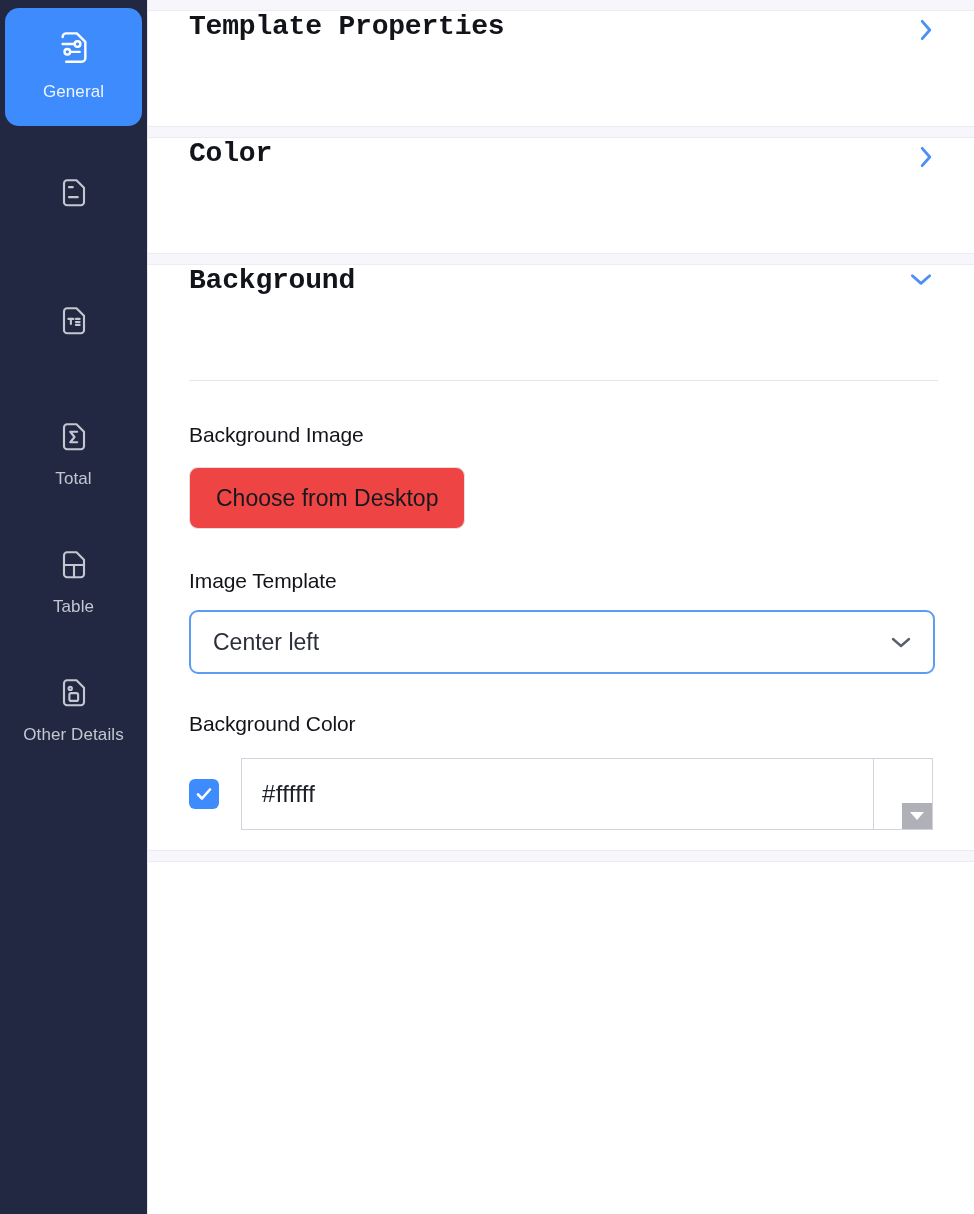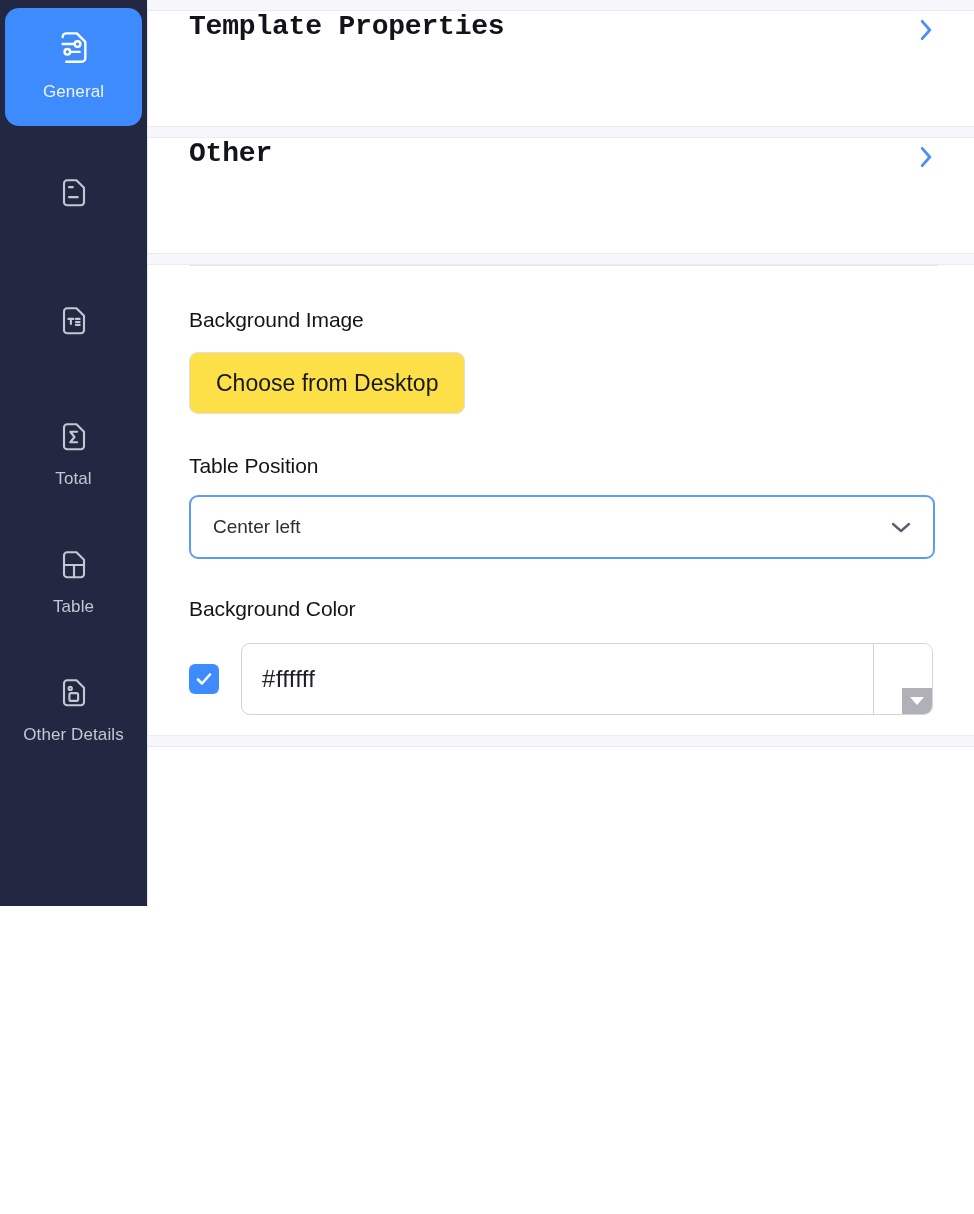--- a/index.html
+++ b/index.html
@@ -18,21 +18,21 @@
     width: 974px;
     height: 1214px;
     display: flex;
     background: #ffffff;
   }
 
   
   .sidebar {
     width: 148px;
     min-width: 148px;
-    height: 906px;
+    height: 1214px;
     background: #222842;
     box-sizing: border-box;
     padding-top: 8px;
     border-right: 1px solid #e6e6ee;
     display: flex;
     flex-direction: column;
     align-items: center;
   }
   .nav-item {
     width: 137px;
@@ -129,21 +129,21 @@
     font-size: 21px;
     font-weight: normal;
     color: #12141a;
     letter-spacing: -0.1px;
   }
 
   .btn-light {
     margin-top: 20px;
     height: 62px;
     padding: 0 26px;
-    background: #fde047;
+    background: #ef4444;
     border: 1px solid #dedee3;
     border-radius: 9px;
     font-size: 23px;
     color: #16181d;
     font-family: "Liberation Sans", sans-serif;
     cursor: pointer;
     display: inline-flex;
     align-items: center;
   }
 
@@ -154,21 +154,21 @@
     height: 64px;
     border: 2px solid #5c9cf5;
     border-radius: 9px;
     background: #ffffff;
     box-sizing: border-box;
     display: flex;
     align-items: center;
     cursor: pointer;
   }
   .select-value {
-    font-size: 19px;
+    font-size: 23px;
     color: #2b2f3a;
     padding-left: 22px;
   }
   .select-arrow {
     position: absolute;
     right: 20px;
     top: 50%;
     transform: translateY(-50%);
     line-height: 0;
   }
@@ -189,21 +189,21 @@
     justify-content: center;
     cursor: pointer;
     flex: none;
   }
   .color-input-group {
     display: flex;
     align-items: stretch;
     width: 692px;
     height: 72px;
     border: 1px solid #d3d3de;
-    border-radius: 9px;
+    border-radius: 0;
     background: #ffffff;
     box-sizing: border-box;
     overflow: hidden;
   }
   .color-text {
     flex: 1;
     display: flex;
     align-items: center;
     padding-left: 20px;
     font-size: 24px;
@@ -334,43 +334,51 @@
             <path d="M3.5 4 L10.5 12 L3.5 20"></path>
           </svg>
         </span>
       </div>
     </section>
 
     <div class="divider-strip"></div>
 
     <section class="section">
       <div class="section-head">
-        <span class="section-title">Other</span>
+        <span class="section-title">Color</span>
         <span class="chev">
           <svg width="16" height="26" viewBox="0 0 14 24" fill="none" stroke="#4a90f5" stroke-width="2.6" stroke-linecap="round" stroke-linejoin="round">
             <path d="M3.5 4 L10.5 12 L3.5 20"></path>
           </svg>
         </span>
       </div>
     </section>
 
     <div class="divider-strip"></div>
 
     <section class="section">
+      <div class="section-head">
+        <span class="section-title">Background</span>
+        <span class="chev">
+          <svg width="26" height="16" viewBox="0 0 24 14" fill="none" stroke="#4a90f5" stroke-width="2.6" stroke-linecap="round" stroke-linejoin="round">
+            <path d="M4 4 L12 11 L20 4"></path>
+          </svg>
+        </span>
+      </div>
 
       <div class="section-body">
         <div class="hr"></div>
 
         <div style="height:42px"></div>
         <div class="field-label">Background Image</div>
 
         <button class="btn-light">Choose from Desktop</button>
 
         <div style="height:40px"></div>
-        <div class="field-label">Table Position</div>
+        <div class="field-label">Image Template</div>
 
         <div class="select-wrap">
           <span class="select-value">Center left</span>
           <span class="select-arrow">
             <svg width="24" height="15" viewBox="0 0 24 14" fill="none" stroke="#5a6070" stroke-width="2.4" stroke-linecap="round" stroke-linejoin="round">
               <path d="M4 4 L12 11 L20 4"></path>
             </svg>
           </span>
         </div>
 

